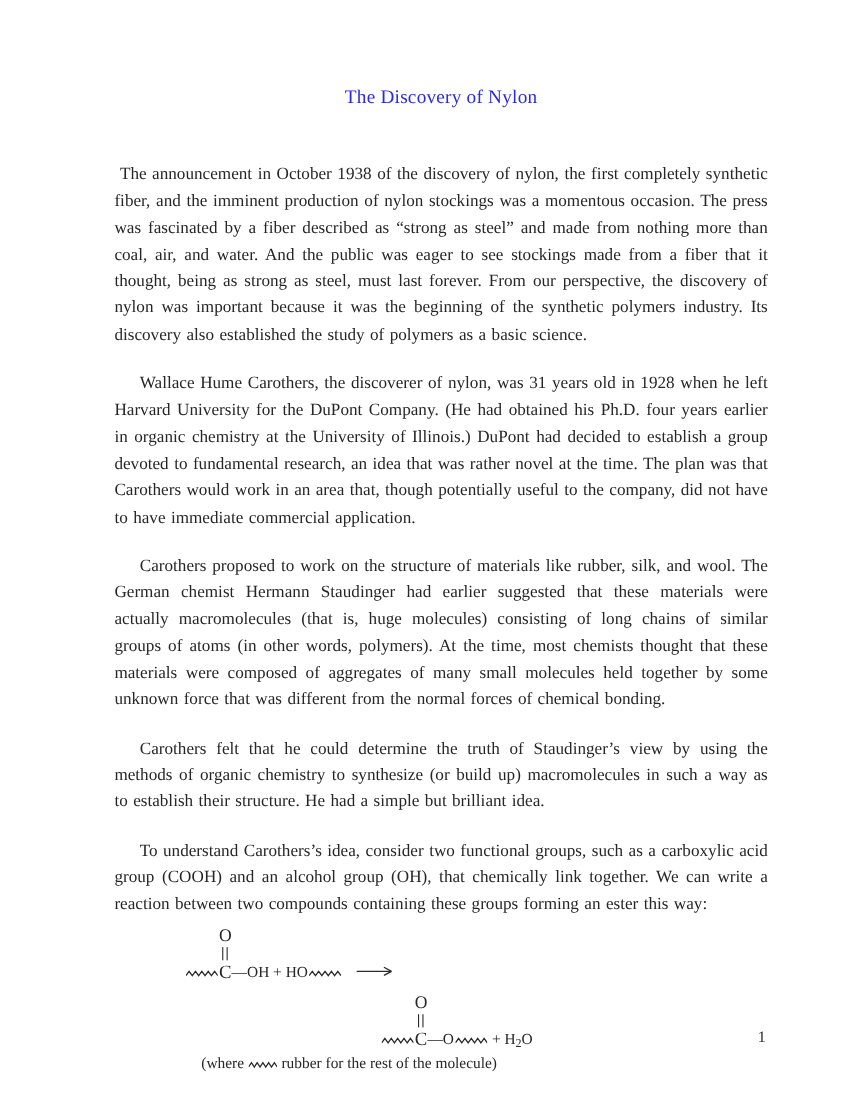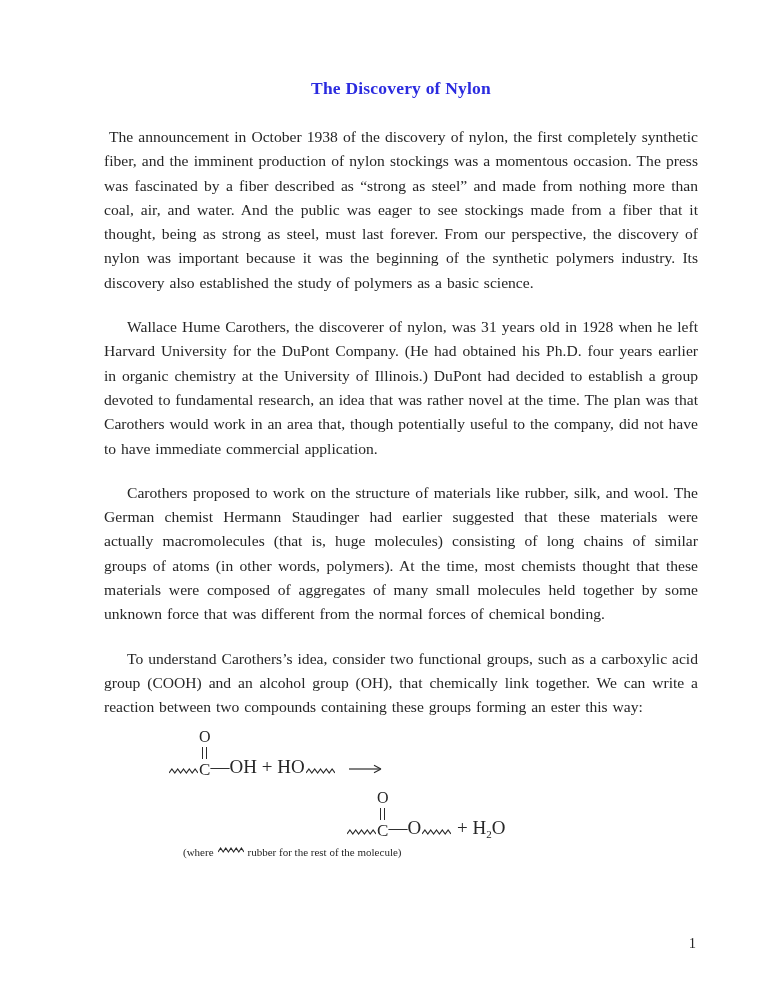--- a/index.html
+++ b/index.html
@@ -11,23 +11,23 @@
     position:relative;
     overflow:hidden;
   }
   .page { position:absolute; inset:0; background:#ffffff; }
   .content { position:absolute; left:104px; top:78px; width:594px; }
 
   h1.title {
     text-align:center;
     color:#2b2bdf;
     font-size:17.5px;
-    font-weight:bold;
+    font-weight:normal;
     letter-spacing:0.2px;
-    margin-bottom:26px;
+    margin-bottom:48px;
   }
 
   p.para {
     font-size:15.6px;
     line-height:24.3px;
     text-align:justify;
     margin-top:9px;
     word-spacing:1px;
   }
   p.para.first { margin-top:0; text-indent:5px; }
@@ -40,33 +40,33 @@
   .chem-row-2 { margin-left:242px; margin-top:12px; }
   .cstack { display:inline-flex; flex-direction:column; align-items:center; }
   .ox { font-size:16px; line-height:1; margin-bottom:2px; }
   .dbond {
     width:5px; height:12px;
     border-left:1.5px solid #2b2b2b;
     border-right:1.5px solid #2b2b2b;
     margin-bottom:2px;
   }
   .cc { font-size:17px; line-height:1; }
-  .frag { white-space:pre; font-size:19px; line-height:1.1; }
+  .frag { white-space:pre; font-size:14px; line-height:1.1; }
   .sub2 { font-size:11px; transform:translateY(2px); }
   .sq { margin:0 1px 3px 1px; flex:none; }
   .arrow-icon { margin-left:13px; margin-bottom:4px; flex:none; }
 
   .chem-caption {
     margin-top:7px;
     margin-left:79px;
     display:flex;
     align-items:flex-end;
     font-size:15.8px;
   }
-  .chem-caption .frag { font-size:11px; }
+  .chem-caption .frag { font-size:14px; }
   .chem-caption .sq { margin:0 4px 4px 4px; }
 
   .page-number {
     position:absolute;
     right:72px;
     bottom:42px;
     font-size:14.5px;
     color:#262626;
   }
 </style>
@@ -74,20 +74,21 @@
 <body>
 
 <div class="page">
   <div class="content">
 
     <h1 class="title">The Discovery of Nylon</h1>
 
     <p class="para first">The announcement in October 1938 of the discovery of nylon, the first completely synthetic fiber, and the imminent production of nylon stockings was a momentous occasion. The press was fascinated by a fiber described as “strong as steel” and made from nothing more than coal, air, and water. And the public was eager to see stockings made from a fiber that it thought, being as strong as steel, must last forever. From our perspective, the discovery of nylon was important because it was the beginning of the synthetic polymers industry. Its discovery also established the study of polymers as a basic science.</p>
     <p class="para indent">Wallace Hume Carothers, the discoverer of nylon, was 31 years old in 1928 when he left Harvard University for the DuPont Company. (He had obtained his Ph.D. four years earlier in organic chemistry at the University of Illinois.) DuPont had decided to establish a group devoted to fundamental research, an idea that was rather novel at the time. The plan was that Carothers would work in an area that, though potentially useful to the company, did not have to have immediate commercial application.</p>
     <p class="para indent">Carothers proposed to work on the structure of materials like rubber, silk, and wool. The German chemist Hermann Staudinger had earlier suggested that these materials were actually macromolecules (that is, huge molecules) consisting of long chains of similar groups of atoms (in other words, polymers). At the time, most chemists thought that these materials were composed of aggregates of many small molecules held together by some unknown force that was different from the normal forces of chemical bonding.</p>
+    <p class="para indent">Carothers felt that he could determine the truth of Staudinger’s view by using the methods of organic chemistry to synthesize (or build up) macromolecules in such a way as to establish their structure. He had a simple but brilliant idea.</p>
     <p class="para indent">To understand Carothers’s idea, consider two functional groups, such as a carboxylic acid group (COOH) and an alcohol group (OH), that chemically link together. We can write a reaction between two compounds containing these groups forming an ester this way:</p>
 
     <div class="chem">
 
       <div class="chem-row chem-row-1">
         <svg class="sq" width="29" height="8" viewBox="0 0 29 8">
           <polyline points="0,6 2.9,2 5.8,6 8.7,2 11.6,6 14.5,2 17.4,6 20.3,2 23.2,6 26.1,2 29,6" fill="none" stroke="#2b2b2b" stroke-width="1.2"></polyline>
         </svg>
         <span class="cstack">
           <span class="ox">O</span>

